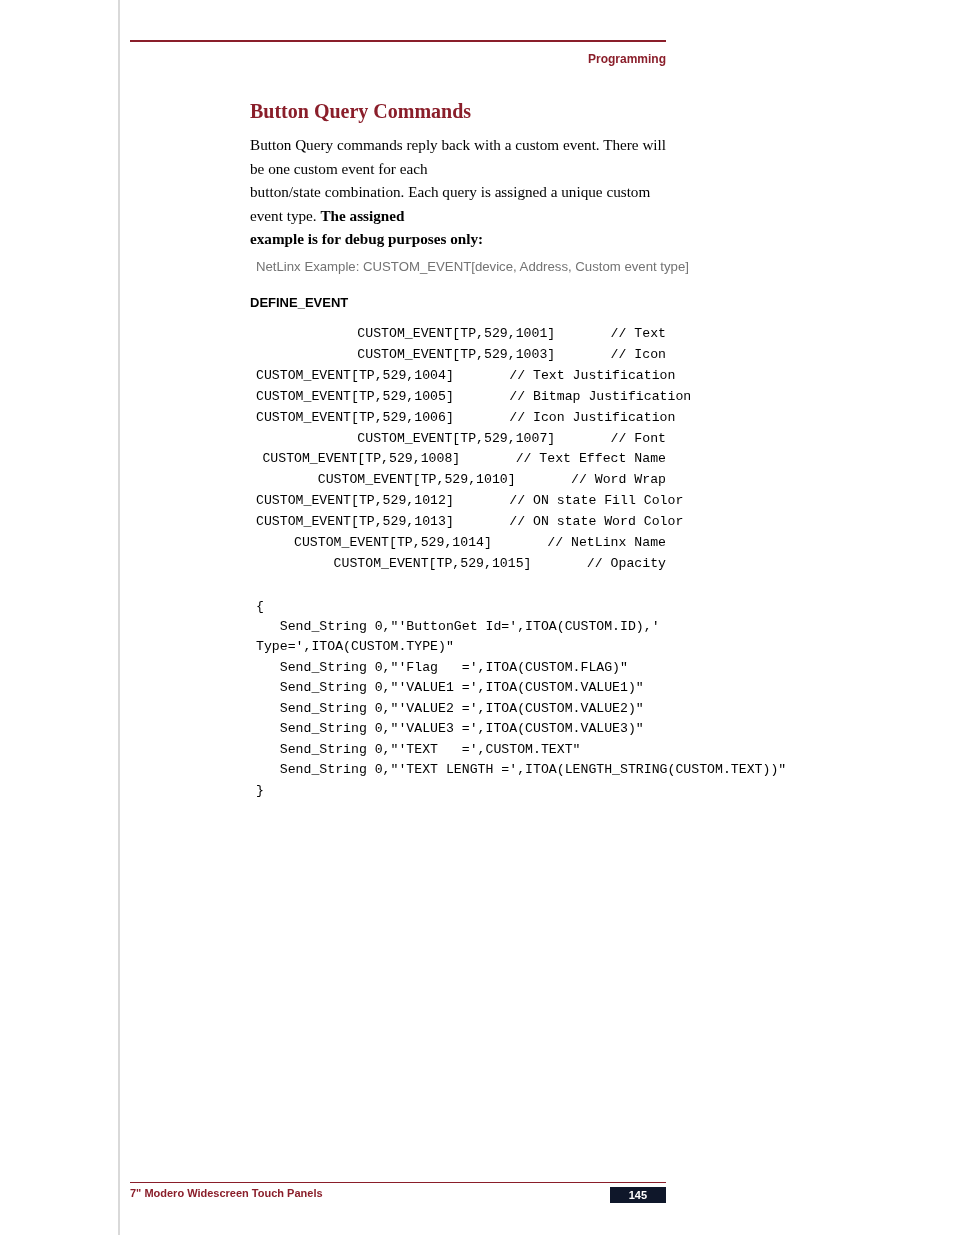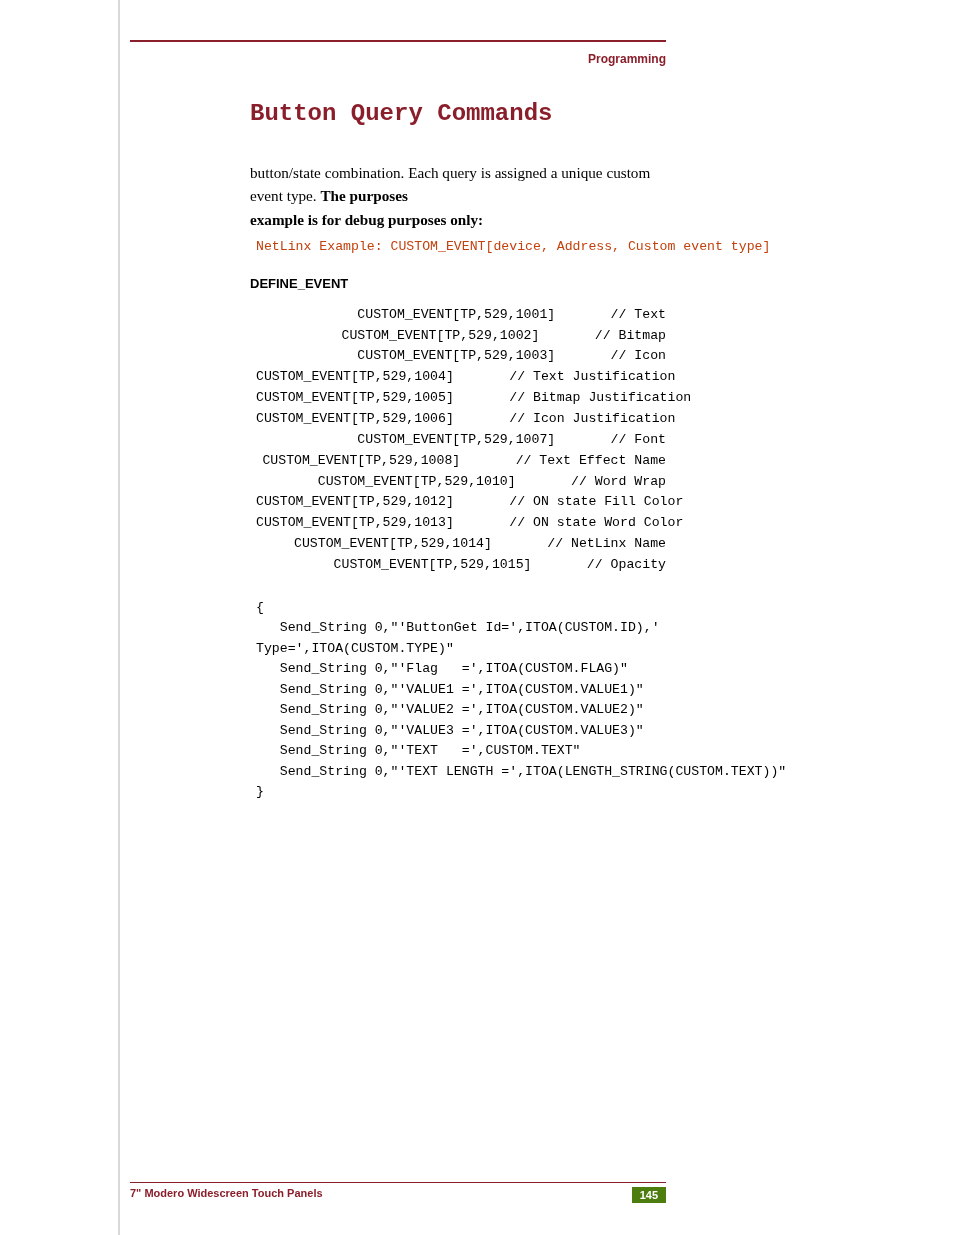--- a/index.html
+++ b/index.html
@@ -30,36 +30,36 @@
     font-family: Arial, Helvetica, sans-serif;
     font-weight: bold;
     font-size: 12px;
     margin-bottom: 34px;
   }
   .content {
     margin-left: 120px;
   }
   .section-title {
     color: #8a1e2a;
-    font-family: Liberation Mono, monospace;
+    font-family: Liberation Serif, serif;
     font-weight: bold;
-    font-size: 24px;
+    font-size: 20px;
     margin: 0 0 10px 0;
   }
   .paragraph {
     font-size: 15.2px;
     color: #000;
     line-height: 1.55;
     margin: 0 0 6px 0;
   }
   .paragraph .bold { font-weight: bold; }
   .code {
-    font-family: Liberation Mono, monospace;
+    font-family: Liberation Sans, sans-serif;
     font-size: 13.2px;
-    color: #c2410c;
+    color: #737373;
     white-space: pre;
     line-height: 1.55;
     margin: 4px 0 18px 6px;
   }
   .subhead {
     font-family: Arial, Helvetica, sans-serif;
     font-weight: bold;
     font-size: 13px;
     color: #000;
     margin: 0 0 14px 0;
@@ -91,23 +91,23 @@
   }
   .footer-row {
     display: flex;
     justify-content: space-between;
     font-family: Arial, Helvetica, sans-serif;
     font-weight: bold;
     font-size: 11px;
   }
   .footer-title { color: #8a1e2a; }
   .page-num {
-    background: #4d7c0f;
+    background: #0f172a;
     color: #fff;
-    padding: 2px 8px;
+    padding: 2px 19px;
   }
   .gutter {
     position: absolute;
     left: 118px;
     top: 0;
     bottom: 0;
     width: 2px;
     background: #d9d9d9;
   }
 </style>
@@ -117,32 +117,31 @@
 <div class="gutter"></div>
 
 <div class="page">
   <div class="top-rule"></div>
   <div class="header-label">Programming</div>
 
   <div class="content">
     <h2 class="section-title">Button Query Commands</h2>
 
     <p class="paragraph">
-      <br>
-      <span>button/state combination. Each query is assigned a unique custom event type. </span><span class="bold">The purposes</span><br>
+      <span>Button Query commands reply back with a custom event. There will be one custom event for each</span><br>
+      <span>button/state combination. Each query is assigned a unique custom event type. </span><span class="bold">The assigned</span><br>
       <span class="bold">example is for debug purposes only:</span>
     </p>
 
     <div class="code">NetLinx Example: CUSTOM_EVENT[device, Address, Custom event type]</div>
 
     <div class="subhead">DEFINE_EVENT</div>
 
     <div class="event-list" id="event-list">
         <div class="event-row">CUSTOM_EVENT[TP,529,1001]       // Text</div>
-        <div class="event-row">CUSTOM_EVENT[TP,529,1002]       // Bitmap</div>
         <div class="event-row">CUSTOM_EVENT[TP,529,1003]       // Icon</div>
         <div class="event-row">CUSTOM_EVENT[TP,529,1004]       // Text Justification</div>
         <div class="event-row">CUSTOM_EVENT[TP,529,1005]       // Bitmap Justification</div>
         <div class="event-row">CUSTOM_EVENT[TP,529,1006]       // Icon Justification</div>
         <div class="event-row">CUSTOM_EVENT[TP,529,1007]       // Font</div>
         <div class="event-row">CUSTOM_EVENT[TP,529,1008]       // Text Effect Name</div>
         <div class="event-row">CUSTOM_EVENT[TP,529,1010]       // Word Wrap</div>
         <div class="event-row">CUSTOM_EVENT[TP,529,1012]       // ON state Fill Color</div>
         <div class="event-row">CUSTOM_EVENT[TP,529,1013]       // ON state Word Color</div>
         <div class="event-row">CUSTOM_EVENT[TP,529,1014]       // NetLinx Name</div>

